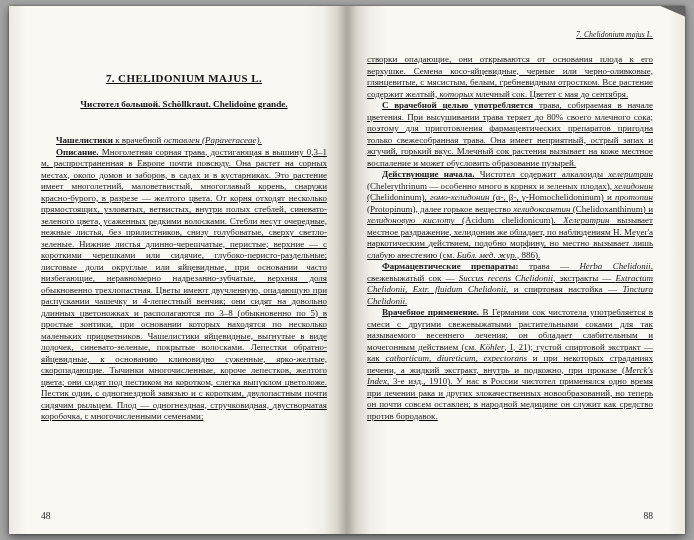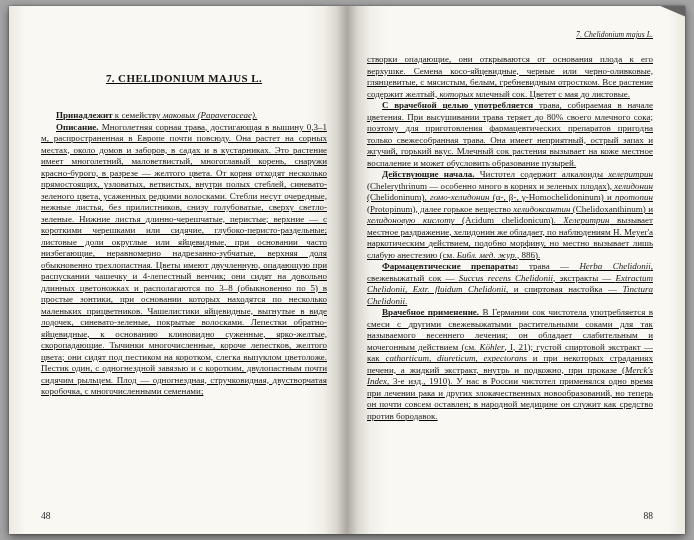--- a/index.html
+++ b/index.html
@@ -66,33 +66,34 @@
   .num-right { right: 32px; }
 </style>
 </head>
 <body>
 
 <div class="book">
 
   <div class="page left">
     <div class="left-inner">
       <h1 class="chapter-heading">7. CHELIDONIUM MAJUS L.</h1>
+      <h2 class="chapter-subtitle">Чистотел большой. Schöllkraut. Chelidoine grande.</h2>
       <div class="text-block">
-          <p class="para"><span style="font-weight: bold;">Принадлежит</span><span> к семейству </span><span style="font-style: italic;">маковых (Papaveraceae).</span></p>
+          <p class="para"><span style="font-weight: bold;">Чашелистики</span><span> к врачебной </span><span style="font-style: italic;">оставлен (Papaveraceae).</span></p>
           <p class="para"><span style="font-weight: bold;">Описание.</span><span> Многолетняя сорная трава, достигающая в вышину 0,3–1 м, распространенная в Европе почти повсюду. Она растет на сорных местах, около домов и заборов, в садах и в кустарниках. Это растение имеет многолетний, маловетвистый, многоглавый корень, снаружи красно-бурого, в разрезе — желтого цвета. От корня отходят несколько прямостоящих, узловатых, ветвистых, внутри полых стеблей, синевато-зеленого цвета, усаженных редкими волосками. Стебли несут очередные, нежные листья, без прилистников, снизу голубоватые, сверху светло-зеленые. Нижние листья длинно-черешчатые, перистые; верхние — с короткими черешками или сидячие, глубоко-перисто-раздельные; листовые доли округлые или яйцевидные, при основании часто низбегающие, неравномерно надрезанно-зубчатые, верхняя доля обыкновенно трехлопастная. Цветы имеют двучленную, опадающую при распускании чашечку и 4-лепестный венчик; они сидят на довольно длинных цветоножках и располагаются по 3–8 (обыкновенно по 5) в простые зонтики, при основании которых находятся по несколько маленьких прицветников. Чашелистики яйцевидные, выгнутые в виде лодочек, синевато-зеленые, покрытые волосками. Лепестки обратно-яйцевидные, к основанию клиновидно суженные, ярко-желтые, скоропадающие. Тычинки многочисленные, короче лепестков, желтого цвета; они сидят под пестиком на коротком, слегка выпуклом цветоложе. Пестик один, с одногнездной завязью и с коротким, двулопастным почти сидячим рыльцем. Плод — одногнездная, стручковидная, двустворчатая коробочка, с многочисленными семенами;</span></p>
         </div>
     </div>
     <div class="page-number num-left">48</div>
   </div>
 
   <div class="page right">
     <div class="right-inner">
       <div class="running-header">7. Chelidonium majus L.</div>
       <div class="text-block">
-          <p class="para no-indent"><span>створки опадающие, они открываются от основания плода к его верхушке. Семена косо-яйцевидные, черные или черно-оливковые, глянцевитые, с мясистым, белым, гребневидным отростком. Все растение содержит желтый, </span><span style="font-style: italic;">которых</span><span> млечный сок. Цветет с мая до листовые.</span></p>
+          <p class="para no-indent"><span>створки опадающие, они открываются от основания плода к его верхушке. Семена косо-яйцевидные, черные или черно-оливковые, глянцевитые, с мясистым, белым, гребневидным отростком. Все растение содержит желтый, </span><span style="font-style: italic;">которых</span><span> млечный сок. Цветет с мая до сентября.</span></p>
           <p class="para"><span style="font-weight: bold;">С врачебной целью употребляется</span><span> трава, собираемая в начале цветения. При высушивании трава теряет до 80% своего млечного сока; поэтому для приготовления фармацевтических препаратов пригодна только свежесобранная трава. Она имеет неприятный, острый запах и жгучий, горький вкус. Млечный сок растения вызывает на коже местное воспаление и может обусловить образование пузырей.</span></p>
           <p class="para"><span style="font-weight: bold;">Действующие начала.</span><span> Чистотел содержит алкалоиды </span><span style="font-style: italic;">хелеритрин</span><span> (Chelerythrinum — особенно много в корнях и зеленых плодах), </span><span style="font-style: italic;">хелидонин</span><span> (Chelidoninum), </span><span style="font-style: italic;">гомо-хелидонин</span><span> (α-, β-, γ-Homochelidoninum) и </span><span style="font-style: italic;">протопин</span><span> (Protopinum), далее горькое вещество </span><span style="font-style: italic;">хелидоксантин</span><span> (Chelidoxanthinum) и </span><span style="font-style: italic;">хелидоновую кислоту</span><span> (Acidum chelidonicum). </span><span style="font-style: italic;">Хелеритрин</span><span> вызывает местное раздражение, хелидонин же обладает, по наблюдениям H. Meyer'а наркотическим действием, подобно морфину, но местно вызывает лишь слабую анестезию (см. </span><span style="font-style: italic;">Библ. мед. жур.</span><span>, 886).</span></p>
           <p class="para"><span style="font-weight: bold;">Фармацевтические препараты:</span><span> трава — </span><span style="font-style: italic;">Herba Chelidonii</span><span>, свежевыжатый сок — </span><span style="font-style: italic;">Succus recens Chelidonii</span><span>, экстракты — </span><span style="font-style: italic;">Extractum Chelidonii, Extr. fluidum Chelidonii</span><span>, и спиртовая настойка — </span><span style="font-style: italic;">Tinctura Chelidonii</span><span>.</span></p>
           <p class="para"><span style="font-weight: bold;">Врачебное применение.</span><span> В Германии сок чистотела употребляется в смеси с другими свежевыжатыми растительными соками для так называемого весеннего лечения; он обладает слабительным и мочегонным действием (см. </span><span style="font-style: italic;">Köhler</span><span>, I, 21); густой спиртовой экстракт — как </span><span style="font-style: italic;">catharticum, diureticum, expectorans</span><span> и при некоторых страданиях печени, а жидкий экстракт, внутрь и подкожно, при проказе (</span><span style="font-style: italic;">Merck's Index</span><span>, 3-е изд., 1910). У нас в России чистотел применялся одно время при лечении рака и других злокачественных новообразований, но теперь он почти совсем оставлен; в народной медицине он служит как средство против бородавок.</span></p>
         </div>
     </div>
     <div class="page-number num-right">88</div>
   </div>
 
   <div class="gutter"></div>

